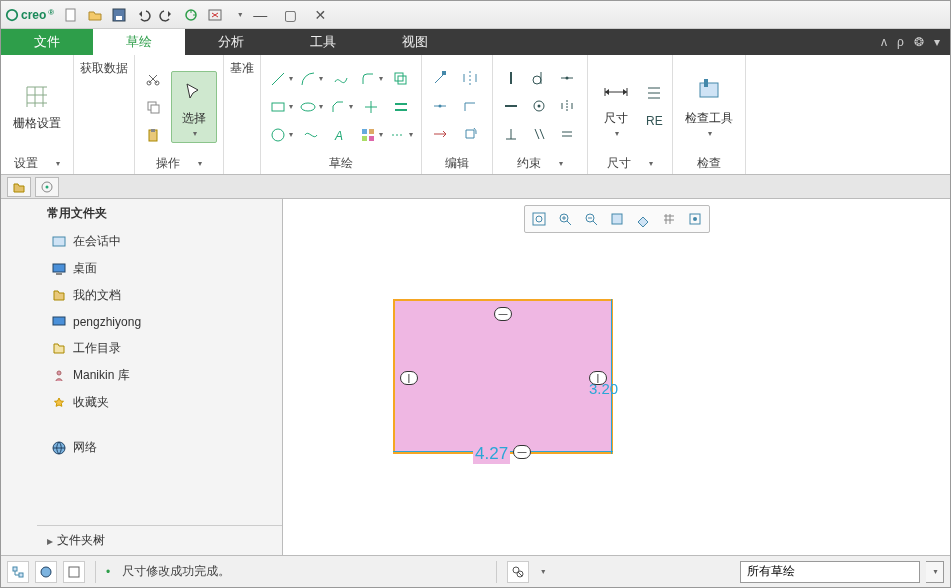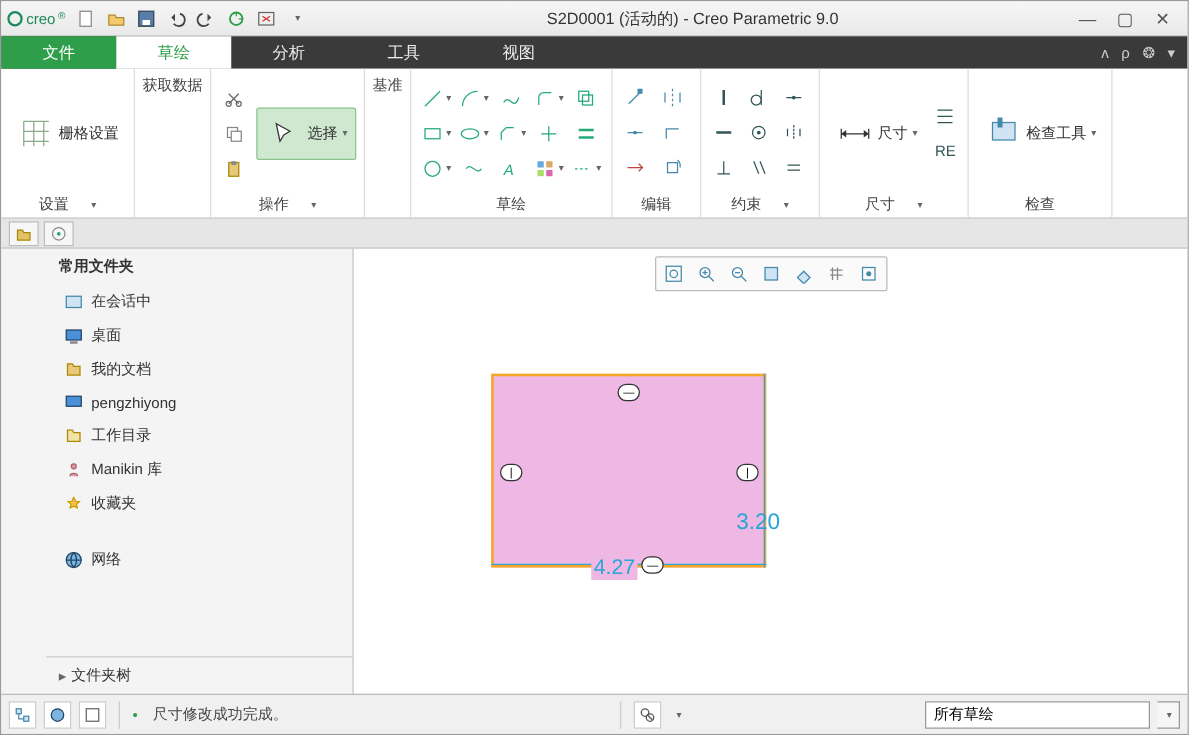--- a/index.html
+++ b/index.html
@@ -1,41 +1,41 @@
 <!DOCTYPE html>
 <html><head>
 <meta charset="utf-8">
 <style>
 * { margin:0; padding:0; box-sizing:border-box; font-family:"Microsoft YaHei","Segoe UI",sans-serif; font-size:12px; }
 body { background:#fff; width:951px; height:588px; overflow:hidden; border:1px solid #999; position:relative; }
 
 
 .titlebar { height:28px; background:linear-gradient(#f6f6f6,#e9e9e9); display:flex; align-items:center; padding:0 4px; border-bottom:1px solid #ccc; }
-.titlebar .logo { color:#1b8a5a; font-weight:normal; font-size:13px; margin-right:6px; display:flex; align-items:flex-start; gap:2px;}
+.titlebar .logo { color:#1b8a5a; font-weight:bold; font-size:13px; margin-right:6px; display:flex; align-items:flex-start; gap:2px;}
 .titlebar .logo svg { width:14px; height:14px; }
 .qat { display:flex; gap:2px; }
 .qat .qbtn { width:22px; height:22px; display:flex; align-items:center; justify-content:center; border-radius:2px; cursor:pointer; }
 .titlebar .title { flex:1; text-align:center; color:#333; font-size:13px; }
 .winctrl { display:flex; gap:10px; padding-right:6px; }
 .winctrl span { width:20px; text-align:center; cursor:pointer; color:#555; font-size:14px; }
 
 
 .tabrow { height:26px; background:#3a3a3a; display:flex; align-items:stretch; }
 .tabrow .tab { padding:0 33px; display:flex; align-items:center; color:#eee; cursor:pointer; font-size:13px; }
 .tabrow .tab.file { background:#2e9e4a; color:#fff; }
 .tabrow .tab.active { background:#fff; color:#2e9e4a; }
 .tabrow .rtools { margin-left:auto; display:flex; align-items:center; gap:10px; padding-right:10px; color:#ccc; }
 .tabrow .rtools span { cursor:pointer; }
 
 
 .ribbon { height:120px; background:#fff; border-bottom:1px solid #bbb; display:flex; }
 .ribgroup { border-right:1px solid #ddd; display:flex; flex-direction:column; align-items:center; padding:4px 6px 0; }
 .ribgroup .body { flex:1; display:flex; align-items:center; justify-content:center; gap:4px; }
 .ribgroup .lbl { height:20px; display:flex; align-items:center; gap:16px; color:#444; font-size:12px; padding-bottom:2px;}
-.bigbtn { display:flex; flex-direction:row; align-items:center; gap:2px; padding:4px 6px; cursor:pointer; border-radius:2px; }
+.bigbtn { display:flex; flex-direction:column; align-items:center; gap:2px; padding:4px 6px; cursor:pointer; border-radius:2px; }
 .bigbtn .ic { width:32px; height:32px; display:flex; align-items:center; justify-content:center; }
 .bigbtn .tx { font-size:12px; color:#333; text-align:center; white-space:nowrap;}
 .bigbtn.sel { background:#cfe8cf; border:1px solid #8bc48b;justify-content:center; }
 .smallcol { display:flex; flex-direction:column; gap:4px; align-items:center; }
 .smallbtn { width:24px; height:24px; display:flex; align-items:center; justify-content:center; cursor:pointer; border-radius:2px; color:#2a6; }
 .drop { font-size:8px; color:#666; margin-left:2px; }
 .toolgrid { display:grid; grid-template-columns:repeat(5,28px); grid-auto-rows:26px; gap:2px; }
 .toolgrid .smallbtn { width:28px; height:26px; }
 .editgrid { display:grid; grid-template-columns:repeat(2,28px); grid-auto-rows:26px; gap:2px;}
 .constrgrid { display:grid; grid-template-columns:repeat(3,26px); grid-auto-rows:26px; gap:2px;}
@@ -57,21 +57,21 @@
 
 .viewbar { position:absolute; top:6px; left:50%; transform:translateX(-50%); background:#fafafa; border:1px solid #bbb; border-radius:2px; display:flex; padding:2px; gap:2px; }
 .viewbar .vb { width:24px; height:22px; display:flex; align-items:center; justify-content:center; cursor:pointer; }
 
 
 .sketch { position:absolute; left:110px; top:100px; width:226px; height:170px; }
 .sketch .rect { position:absolute; left:0; top:0; width:220px; height:155px; background:#efb7e3; border:2px solid #f5a623; }
 .sketch .dimx { position:absolute; left:0; top:152px; width:220px; height:1px; border-top:1px solid #2aa6d6; }
 .sketch .dimxlbl { position:absolute; left:80px; top:145px; color:#2aa6d6; font-size:17px; background:#efb7e3; padding:0 2px;}
 .sketch .dimy { position:absolute; left:218px; top:0; width:1px; height:155px; border-left:1px solid #2aa6d6; }
-.sketch .dimylbl { position:absolute; left:196px; top:108px; color:#2aa6d6; font-size:18px; }
+.sketch .dimylbl { position:absolute; left:196px; top:81px; color:#2aa6d6; font-size:15px; }
 .handle { position:absolute; width:18px; height:14px; background:#fff; border:1px solid #333; border-radius:8px; display:flex; align-items:center; justify-content:center; font-size:9px; }
 
 
 .status { position:absolute; left:0; right:0; bottom:0; height:32px; background:#f0f0f0; border-top:1px solid #bbb; display:flex; align-items:center; padding:0 6px; gap:6px;}
 .status .sbtn { width:22px; height:22px; border:1px solid #ccc; background:#fff; display:flex; align-items:center; justify-content:center; cursor:pointer; }
 .status .msg { color:#444; margin-left:6px; }
 .status .sep { width:1px; height:22px; background:#ccc; margin:0 4px;}
 .status .filter { margin-left:auto; width:180px; height:22px; border:1px solid #999; background:#fff; display:flex; align-items:center; padding:0 6px; }
 .status .fdrop { width:18px; height:22px; border:1px solid #999; border-left:none; background:#f6f6f6; display:flex; align-items:center; justify-content:center; cursor:pointer;}
 
@@ -126,21 +126,20 @@
     <div class="qbtn">
         <svg width="16" height="16">
           <rect x="2" y="3" width="12" height="10" fill="none" stroke="#666"></rect>
           <path d="M5 6l6 4M11 6l-6 4" stroke="#c33"></path>
         </svg>
       </div>
     <div class="qbtn">
         <span class="drop">▾</span>
       </div>
   </div>
-  <div class="title">S2D0001 (活动的) - Creo Parametric 9.0</div>
   <div class="winctrl">
     <span>—</span>
     <span>▢</span>
     <span>✕</span>
   </div>
 </div>
 
 <div class="tabrow">
   <div class="tab file">文件</div>
   <div class="tab active">草绘</div>

